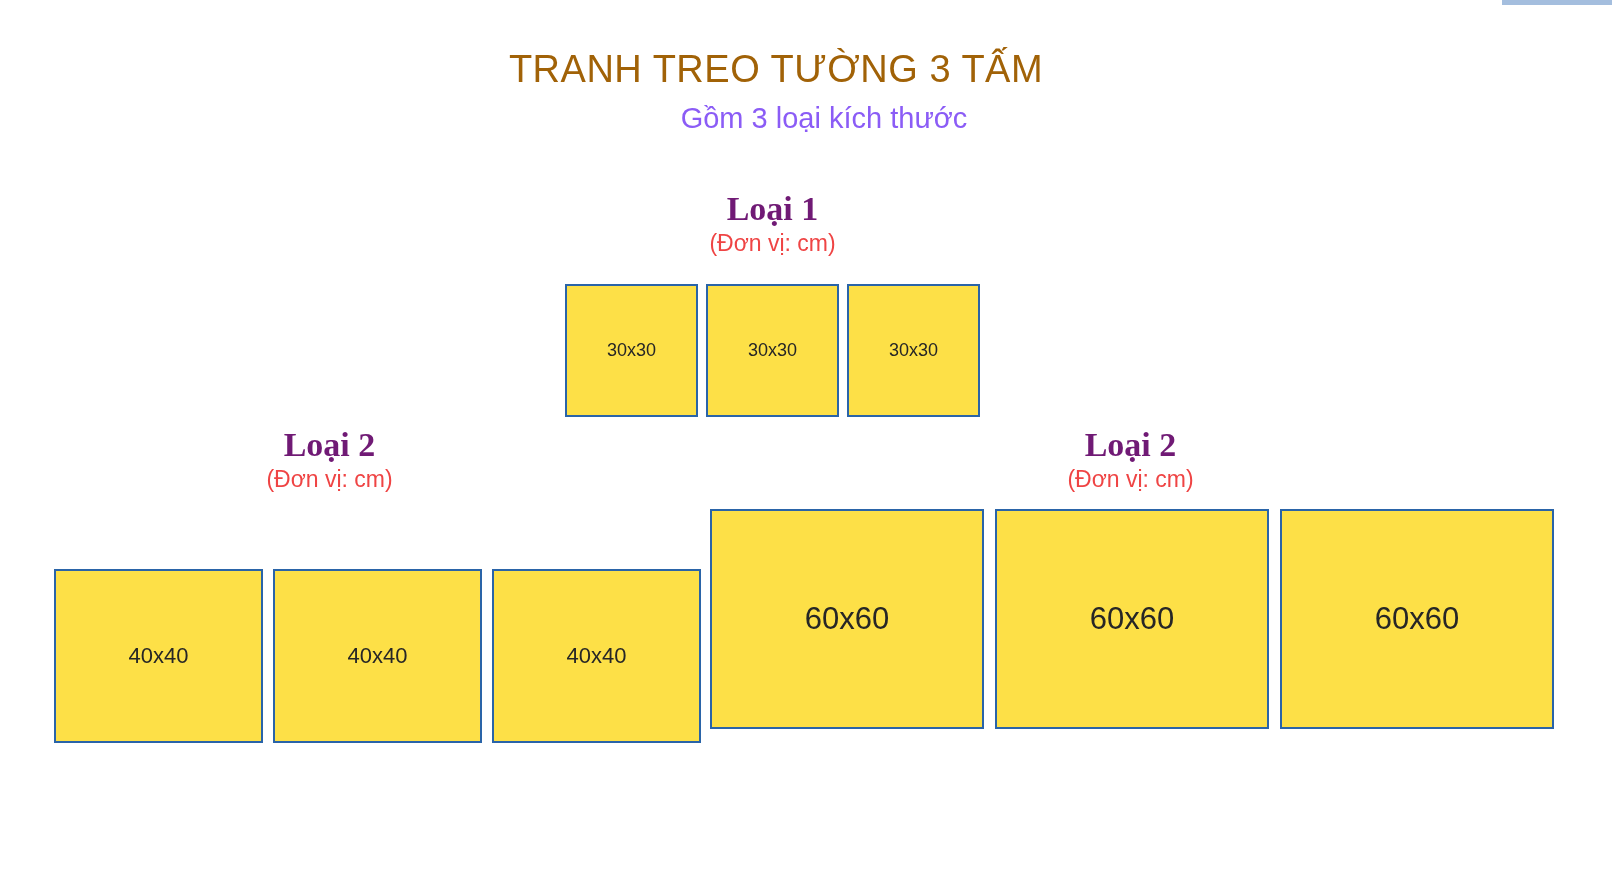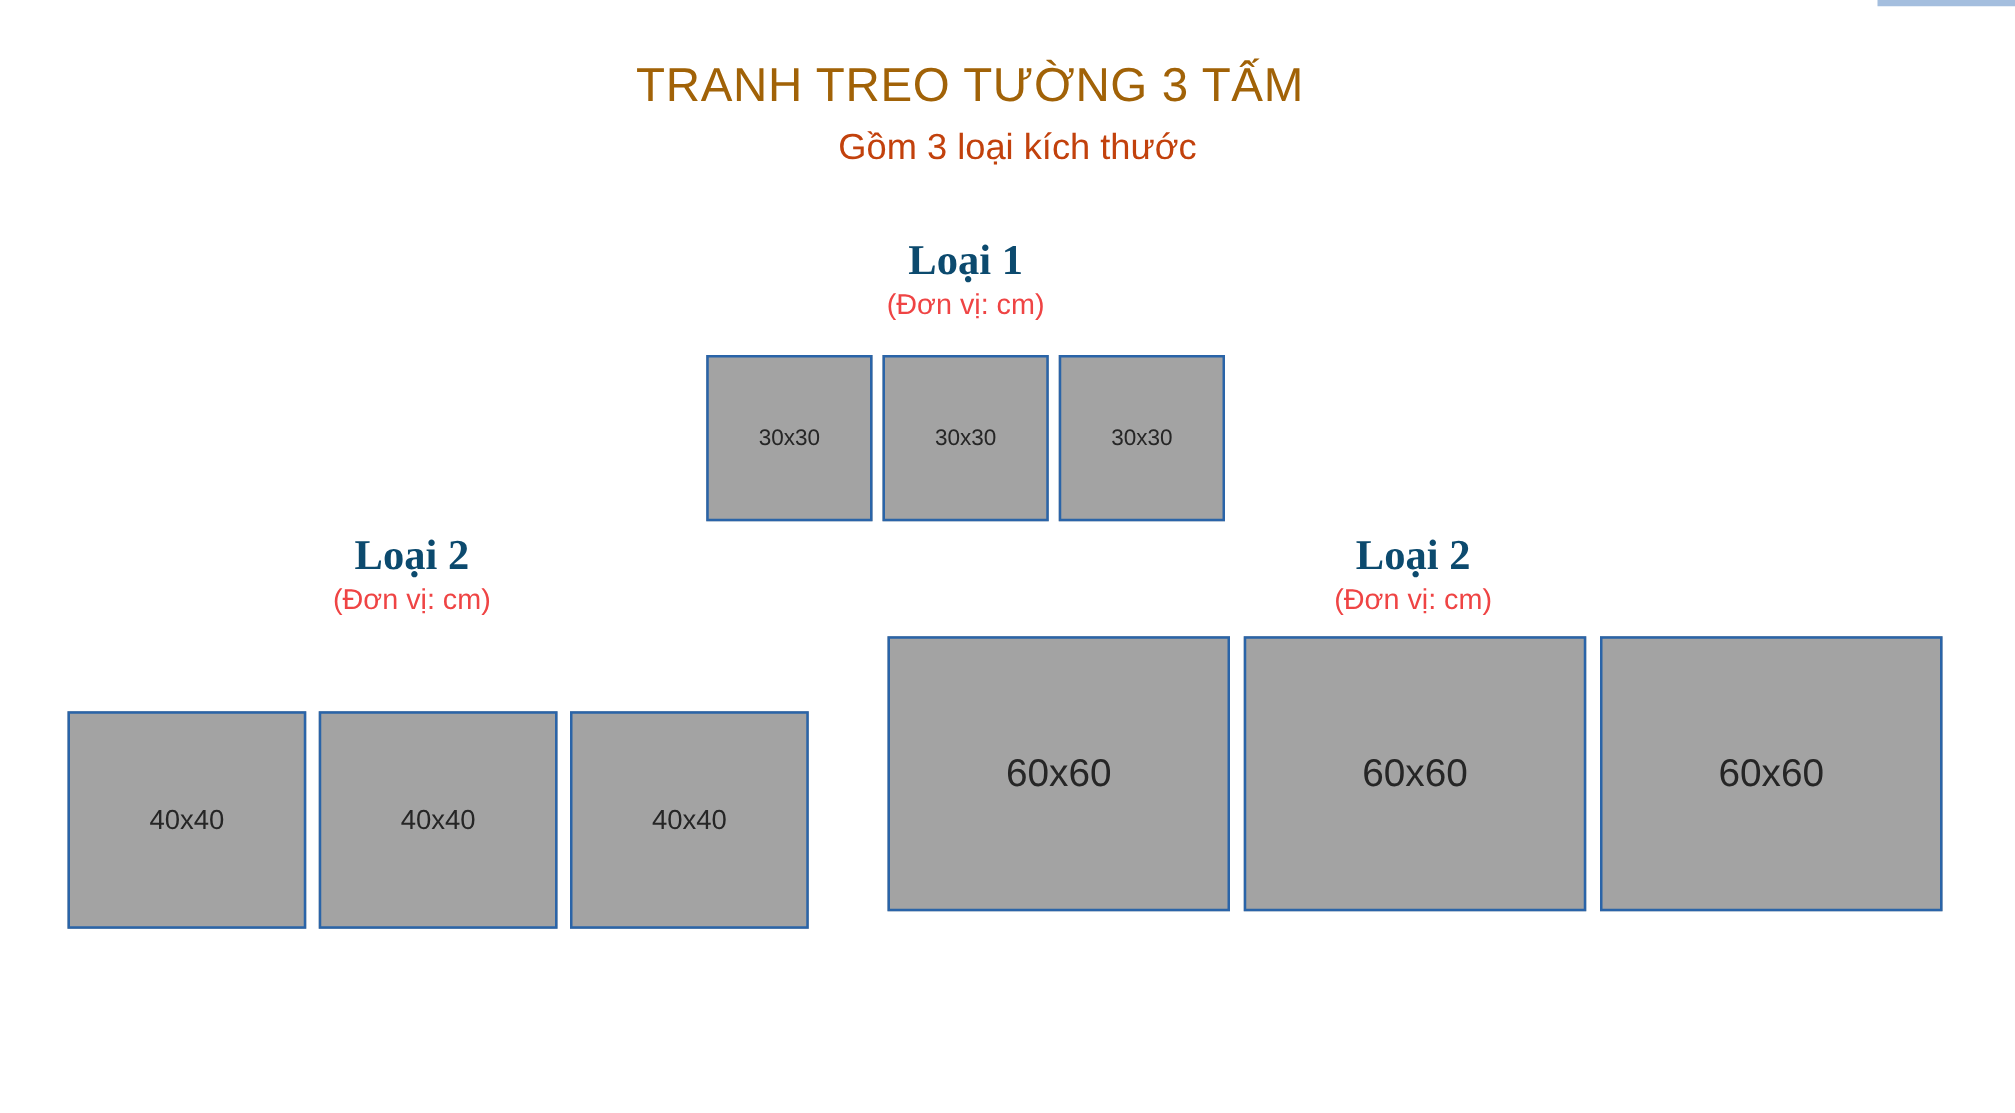--- a/index.html
+++ b/index.html
@@ -33,70 +33,70 @@
     text-align: center;
     font-size: 38px;
     letter-spacing: 0.5px;
     color: #a16207;
     white-space: nowrap;
   }
 
   .subtitle {
     position: absolute;
     top: 102px;
-    left: 6px;
+    left: 16px;
     width: 1552px;
     text-align: center;
     font-size: 29px;
-    color: #c2410c;
+    color: #8b5cf6;
     white-space: nowrap;
     padding-left: 32px;
   }
 
   .group-header {
     position: absolute;
     text-align: center;
   }
   .group-label {
     font-family: "Liberation Serif", serif;
     font-weight: 700;
     font-size: 34px;
-    color: #0c4a6e;
+    color: #701a75;
     line-height: 1.1;
   }
   .group-unit {
     font-family: "Liberation Sans", sans-serif;
     font-size: 23px;
     color: #ef4444;
     margin-top: 3px;
   }
 
   .panel-row {
     position: absolute;
     display: flex;
   }
   .panel {
     box-sizing: border-box;
     border: 2px solid #2a64a8;
-    background: #a3a3a3;
+    background: #fde047;
     display: flex;
     align-items: center;
     justify-content: center;
     color: #262626;
   }
 
   
   .g1-header { left: 565px; top: 190px; width: 415px; }
   .g1-row    { left: 565px; top: 284px; gap: 8px; }
   .g1-row .panel { width: 133px; height: 133px; font-size: 18px; }
 
   
   .g2-header { left: 54px; top: 426px; width: 551px; }
   .g2-row    { left: 54px; top: 569px; gap: 10px; }
-  .g2-row .panel { width: 191px; height: 174px; font-size: 22px; }
+  .g2-row .panel { width: 209px; height: 174px; font-size: 22px; }
 
   
   .g3-header { left: 710px; top: 426px; width: 841px; }
   .g3-row    { left: 710px; top: 509px; gap: 11px; }
   .g3-row .panel { width: 274px; height: 220px; font-size: 31px; }
 </style>
 </head>
 <body>
 
 <div>

